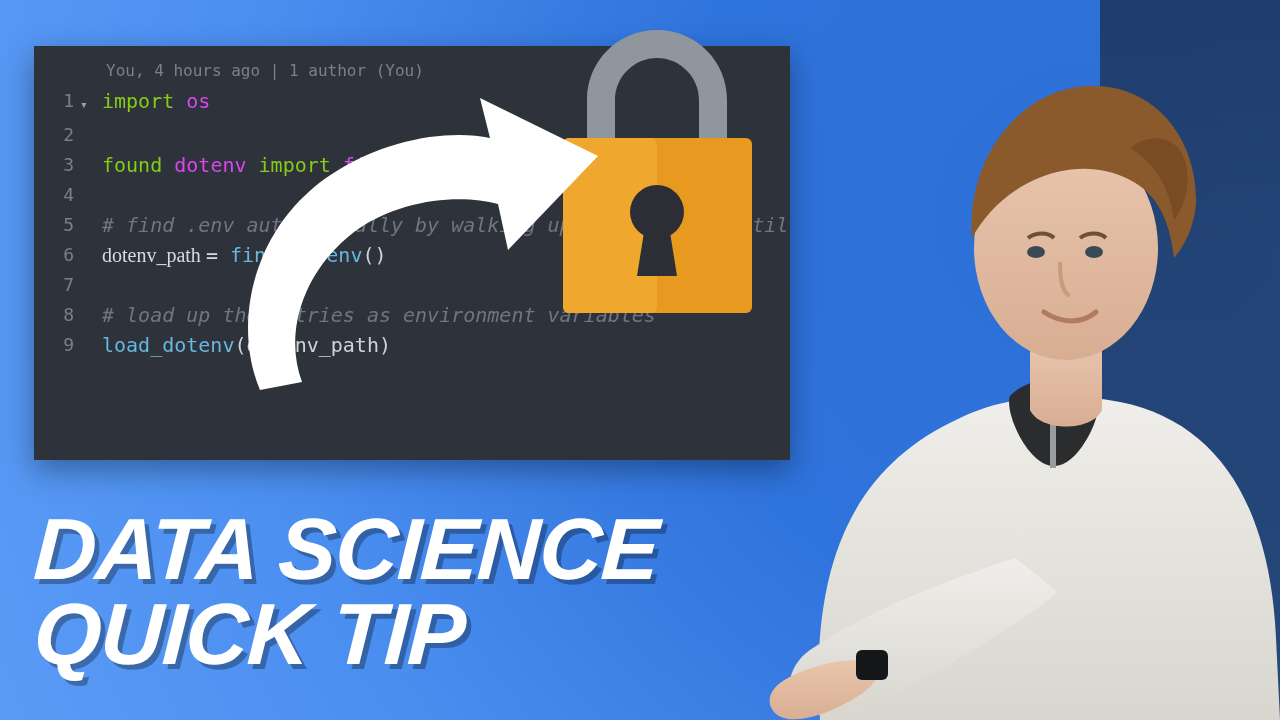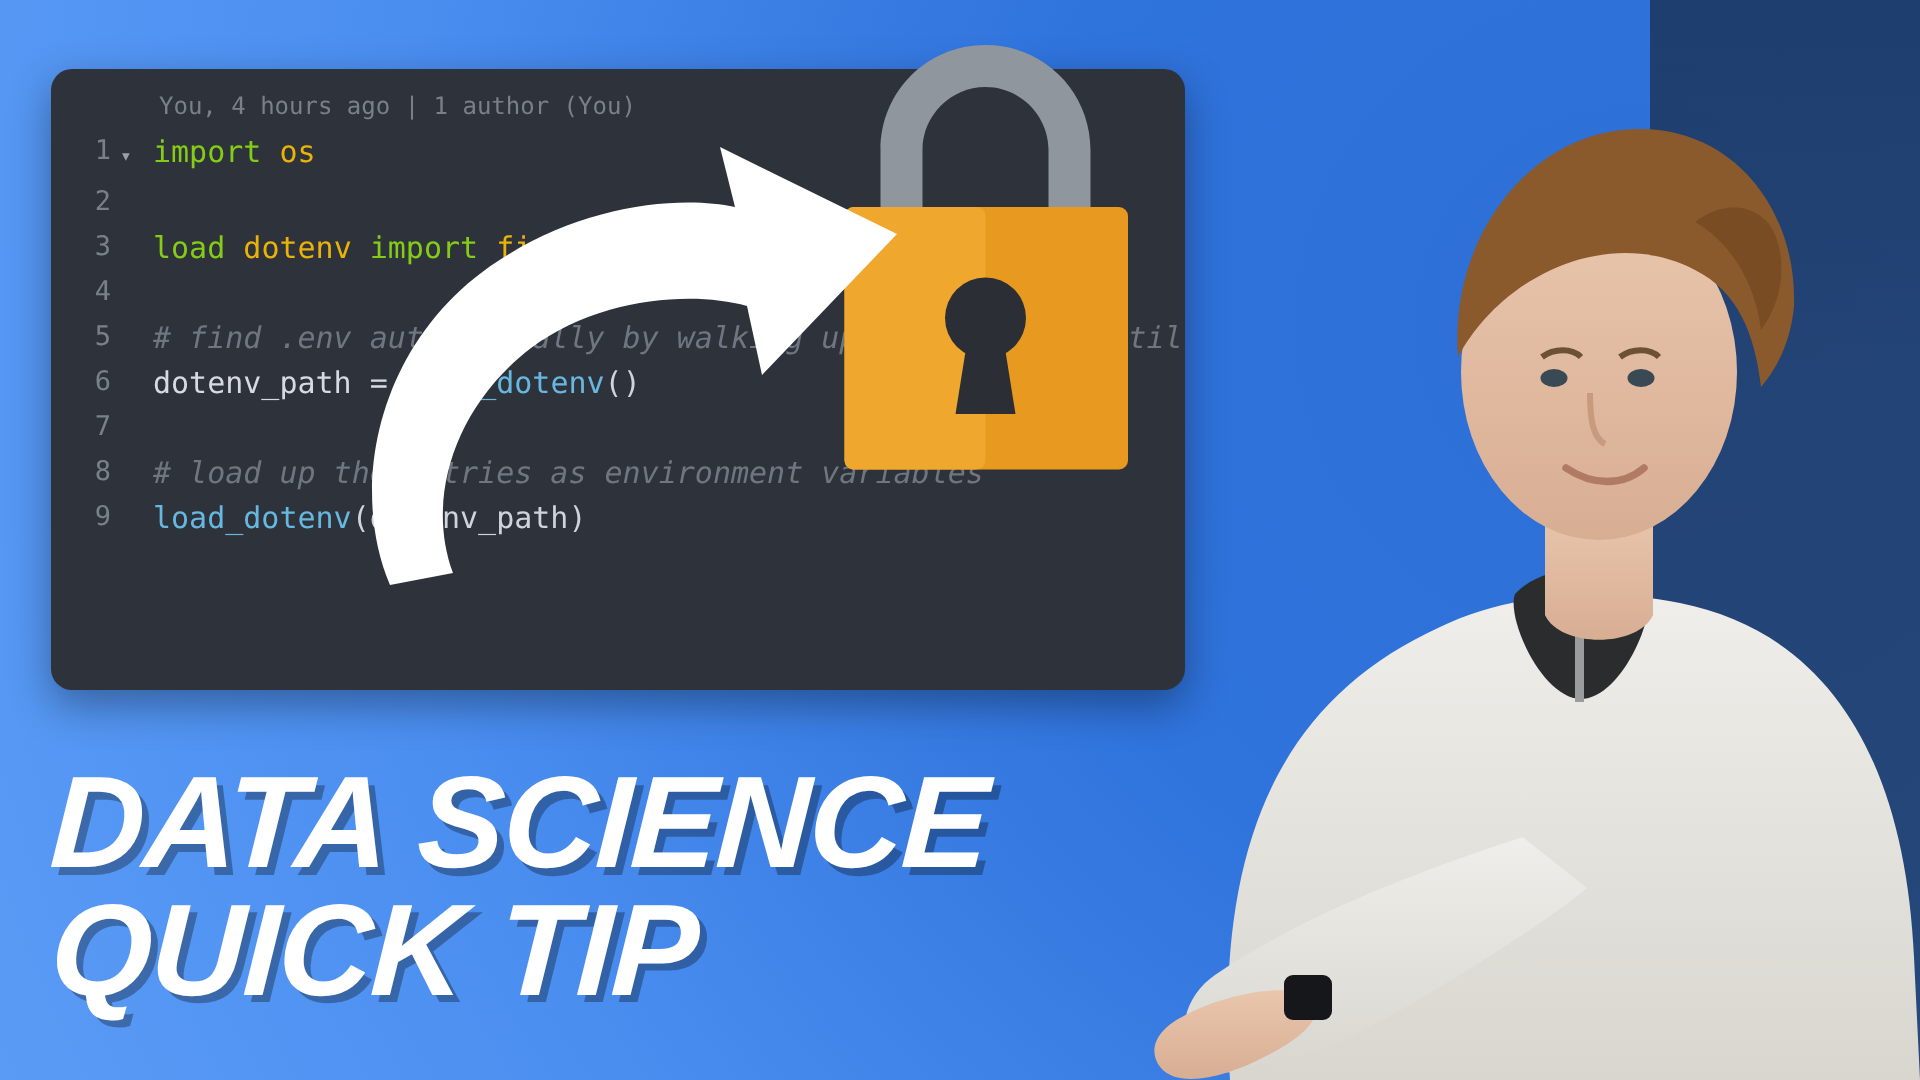--- a/index.html
+++ b/index.html
@@ -23,21 +23,21 @@
     }
 
     
     .editor {
       position: absolute;
       top: 46px;
       left: 34px;
       width: 756px;
       height: 414px;
       background: #2e333b;
-      border-radius: 14px;
+      border-radius: 0;
       padding: 12px 18px 14px 0;
       font-family: "Menlo", "Consolas", monospace;
       font-size: 20px;
       line-height: 30px;
       color: #cfd3da;
       box-shadow: 0 10px 28px rgba(0,0,0,0.35);
       overflow: hidden;
     }
     .blame {
       color: #7a808a;
@@ -59,24 +59,24 @@
     }
     .fold {
       width: 16px;
       flex-shrink: 0;
       color: #9aa0a9;
       font-size: 13px;
       padding-top: 4px;
     }
     .code { white-space: pre; padding-left: 6px; }
     .kw { color: #84cc16; }       
-    .mod { color: #eab308; text-align: center; }
+    .mod { color: #d946ef; text-align: center; }
     .cmt { color: #6f7681; font-style: italic; }
     .str { color: #9fcc7f; }
-    .ident{ color: #d7dae0; }
+    .ident{ color: #d7dae0; font-family: Liberation Serif, serif; }
     .op  { color: #d7dae0; }
     .call{ color: #67b8e0; }
 
     
     .arrow {
       position: absolute;
       top: 94px;
       left: 190px;
       width: 420px;
       height: 300px;
@@ -133,21 +133,21 @@
     <span class="code"><span class="kw">import</span><span class="mod"> os</span></span>
   </div>
   <div class="code-row">
     <span class="gutter">2</span>
     <span class="fold"></span>
       <span class="code"> </span>
   </div>
   <div class="code-row">
     <span class="gutter">3</span>
     <span class="fold"></span>
-    <span class="code"><span class="kw">load</span><span class="mod"> dotenv </span><span class="kw">import</span><span class="mod"> find_dotenv, load_dotenv</span></span>
+    <span class="code"><span class="kw">found</span><span class="mod"> dotenv </span><span class="kw">import</span><span class="mod"> find_dotenv, load_dotenv</span></span>
   </div>
   <div class="code-row">
     <span class="gutter">4</span>
     <span class="fold"></span>
       <span class="code"> </span>
   </div>
   <div class="code-row">
     <span class="gutter">5</span>
     <span class="fold"></span>
     <span class="code cmt"># find .env automatically by walking up directories until found</span>

